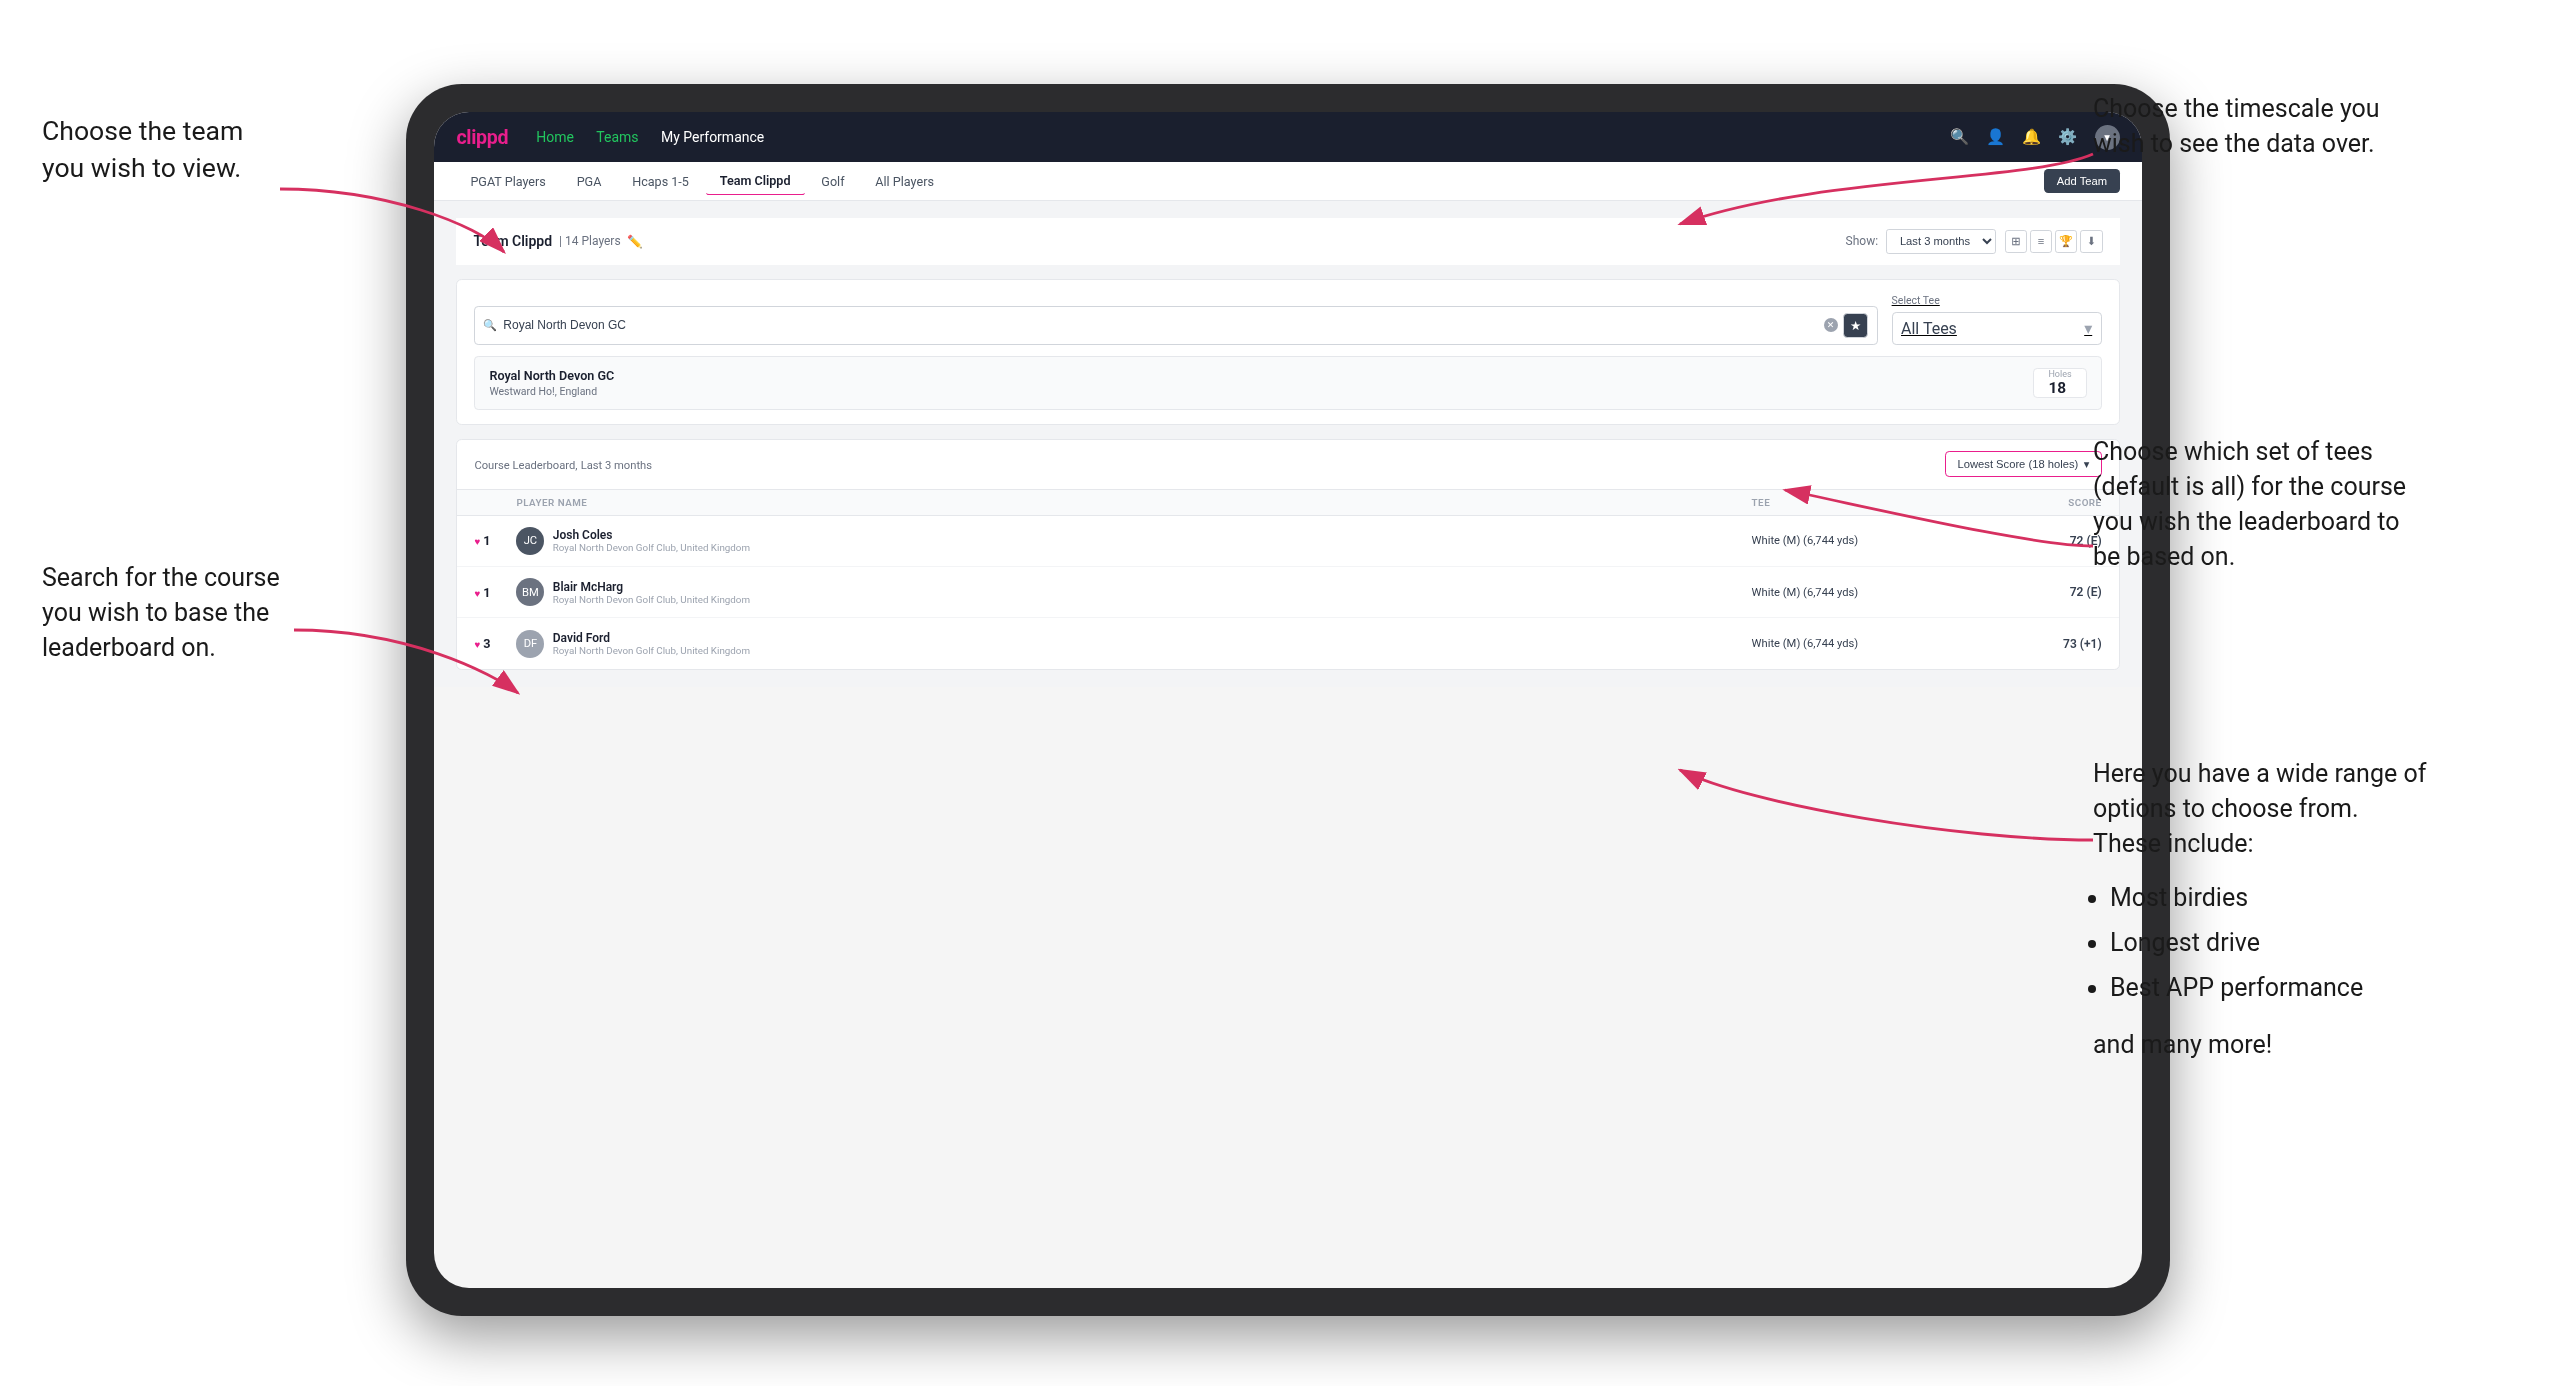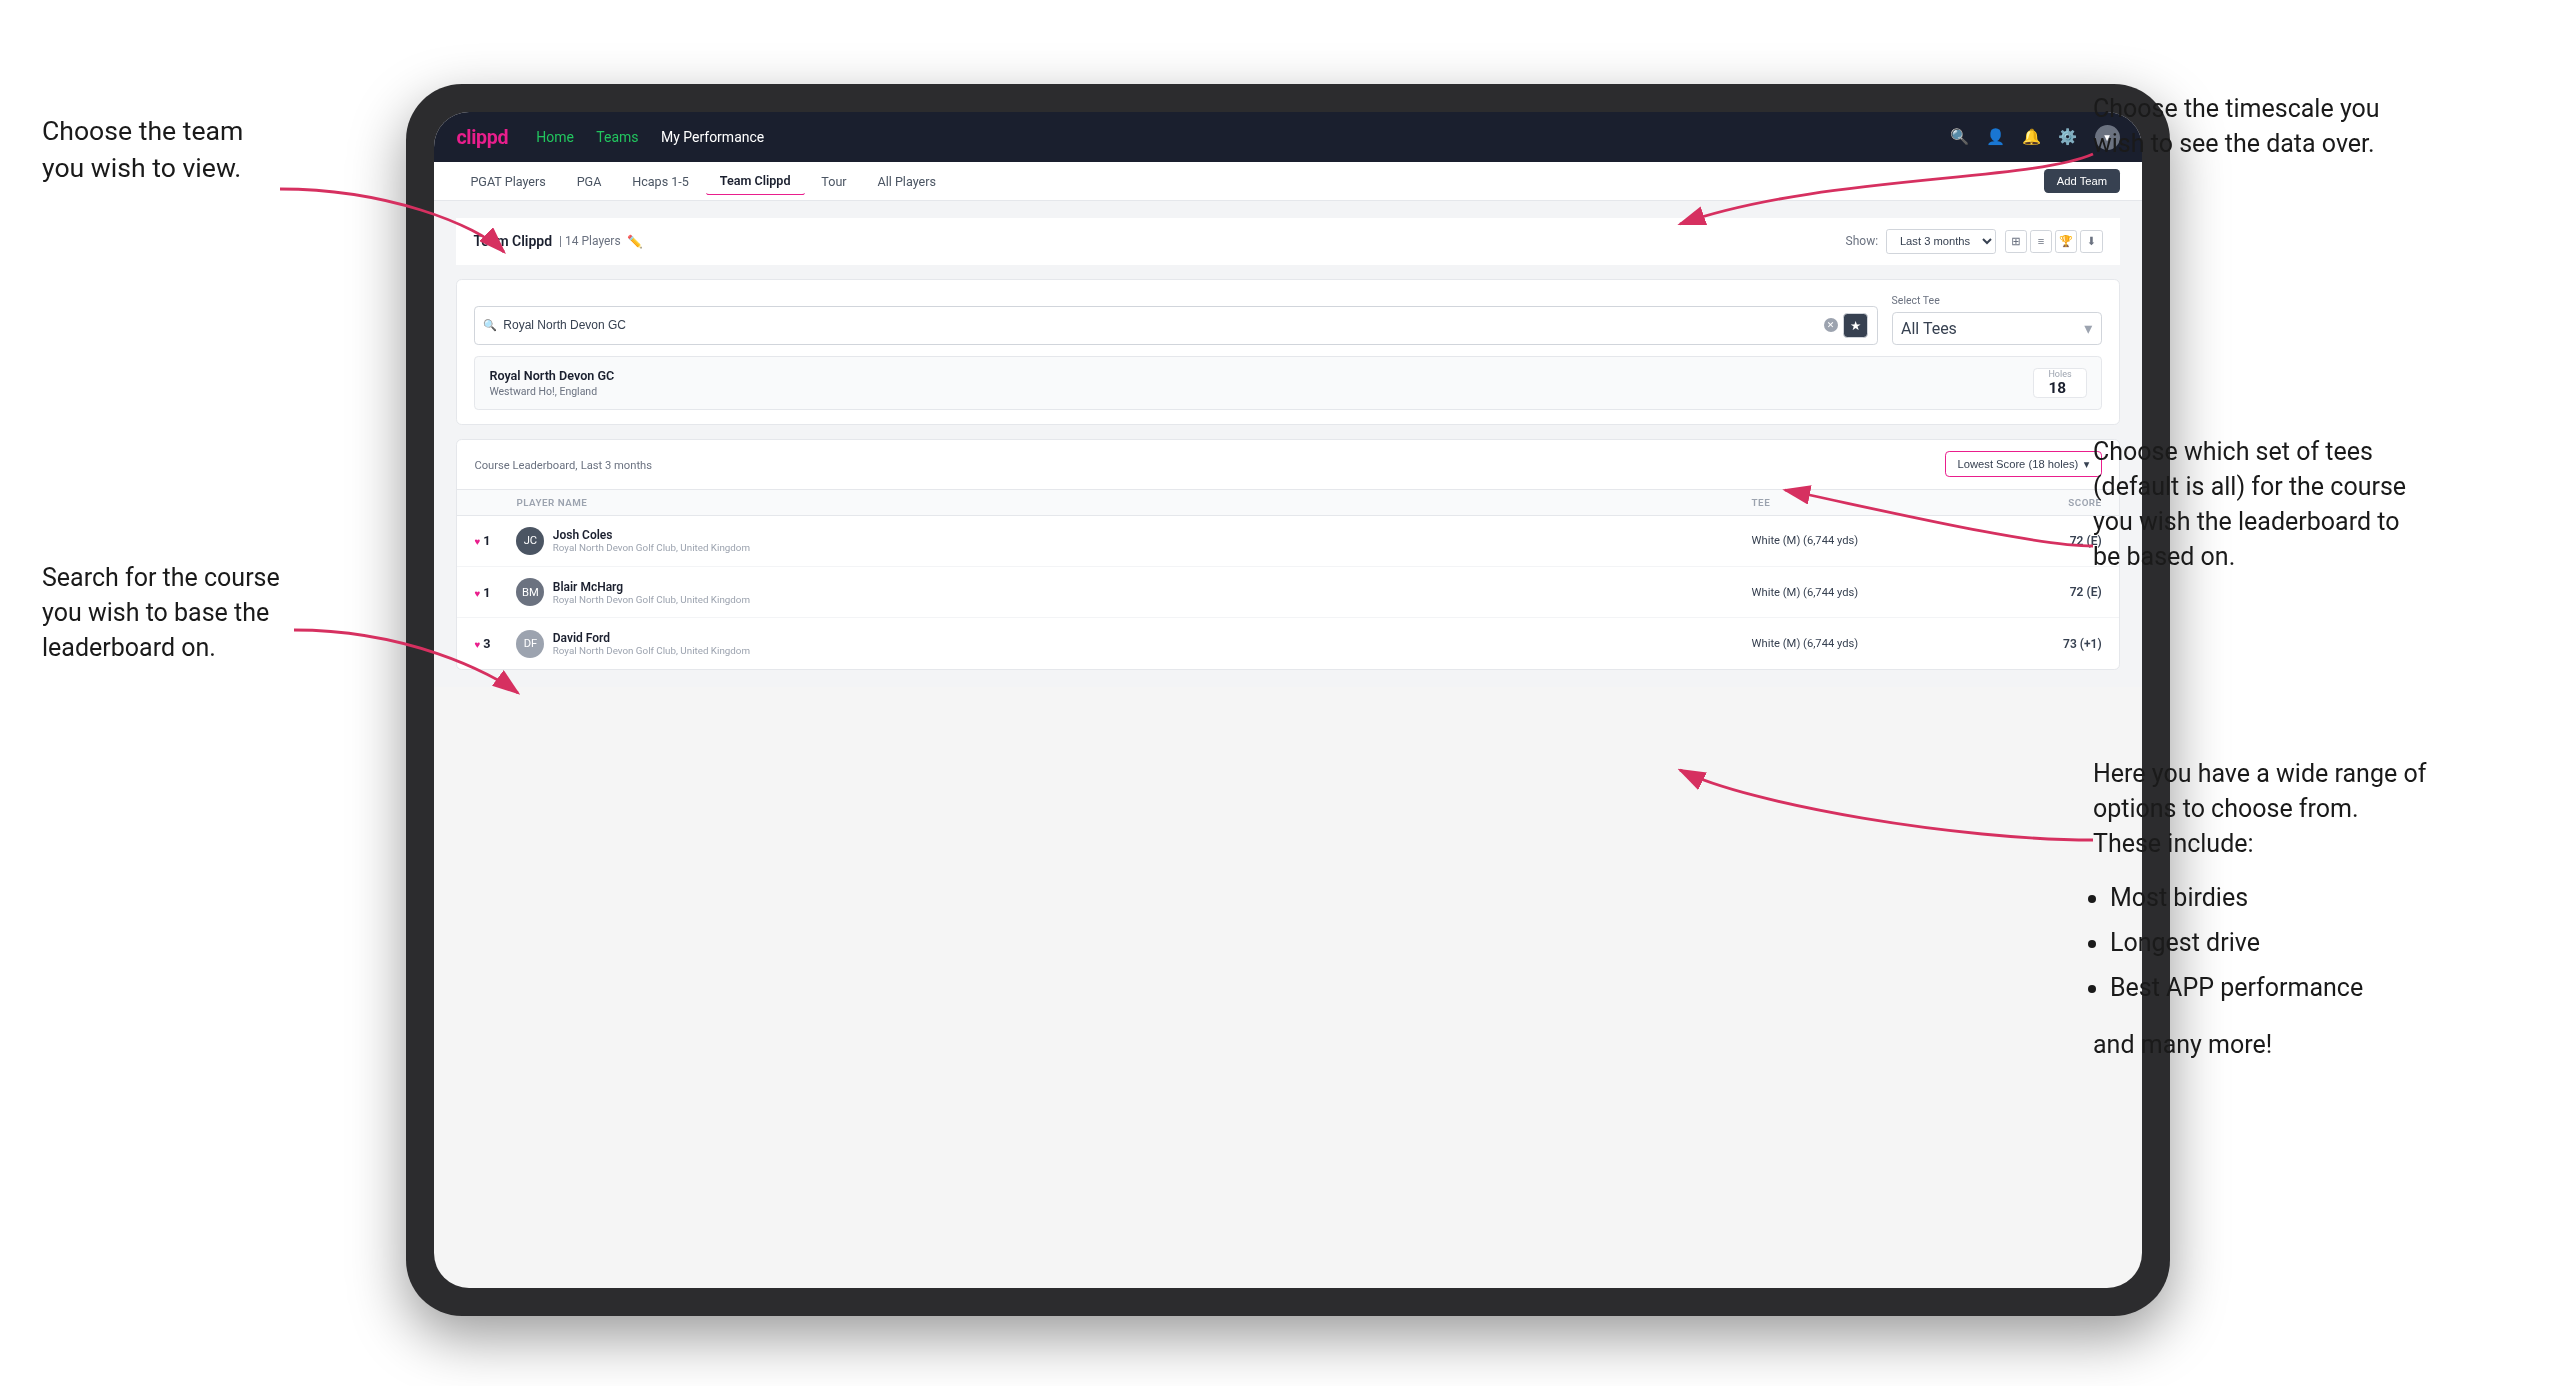--- a/index.html
+++ b/index.html
@@ -279,20 +279,21 @@
       align-items: center;
       justify-content: center;
       background: #374151;
       color: white;
       cursor: pointer;
       font-size: 12.6px;
     }
 
     .tee-group {
       width: 210px;
+      text-decoration: underline;
     }
 
     .tee-select-wrapper {
       display: flex;
       align-items: center;
       border: 0.7px solid #d1d5db;
       border-radius: 4.2px;
       padding: 5.6px 8.4px;
       background: white;
       justify-content: space-between;
@@ -495,21 +496,21 @@
         <span class="nav-icon">⚙️</span>
         <div class="nav-avatar">▾</div>
       </div>
     </div>
 
     <div class="sub-nav">
       <span class="sub-nav-item">PGAT Players</span>
       <span class="sub-nav-item">PGA</span>
       <span class="sub-nav-item">Hcaps 1-5</span>
       <span class="sub-nav-item active">Team Clippd</span>
-      <span class="sub-nav-item">Tour</span>
+      <span class="sub-nav-item">Golf</span>
       <span class="sub-nav-item">All Players</span>
       <div class="sub-nav-right">
         <button class="add-team-btn">Add Team</button>
       </div>
     </div>
 
     <div class="main-content">
 
       <div class="team-header">
         <div class="team-title">

